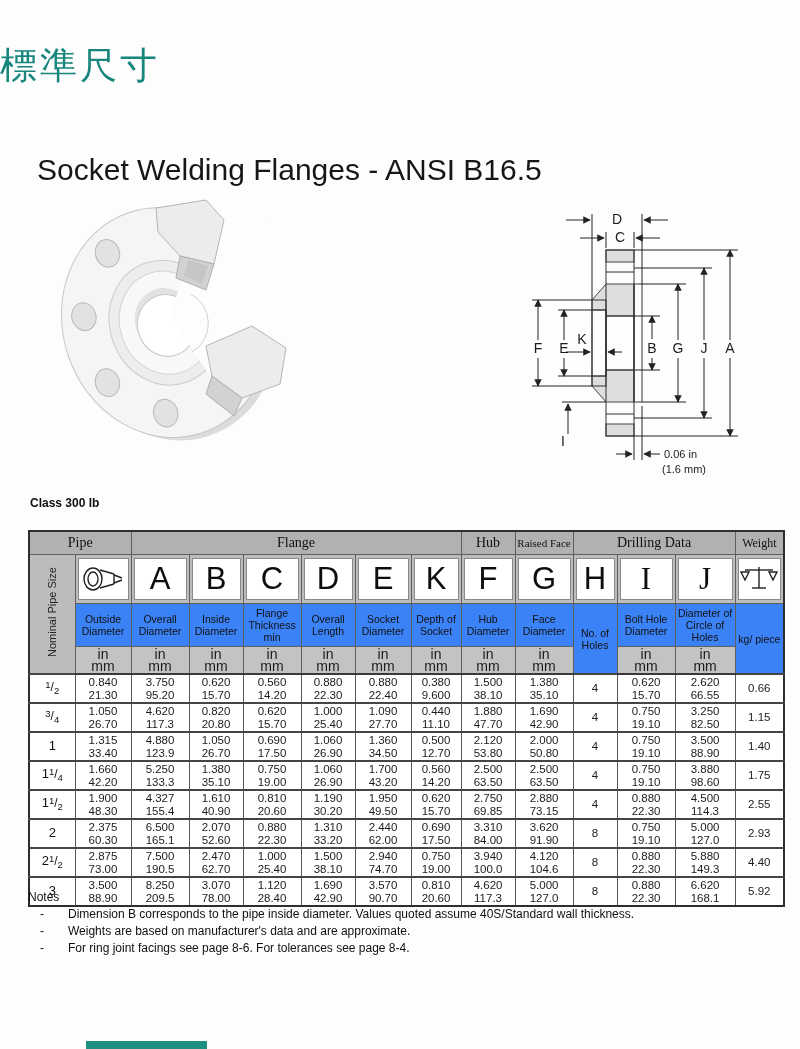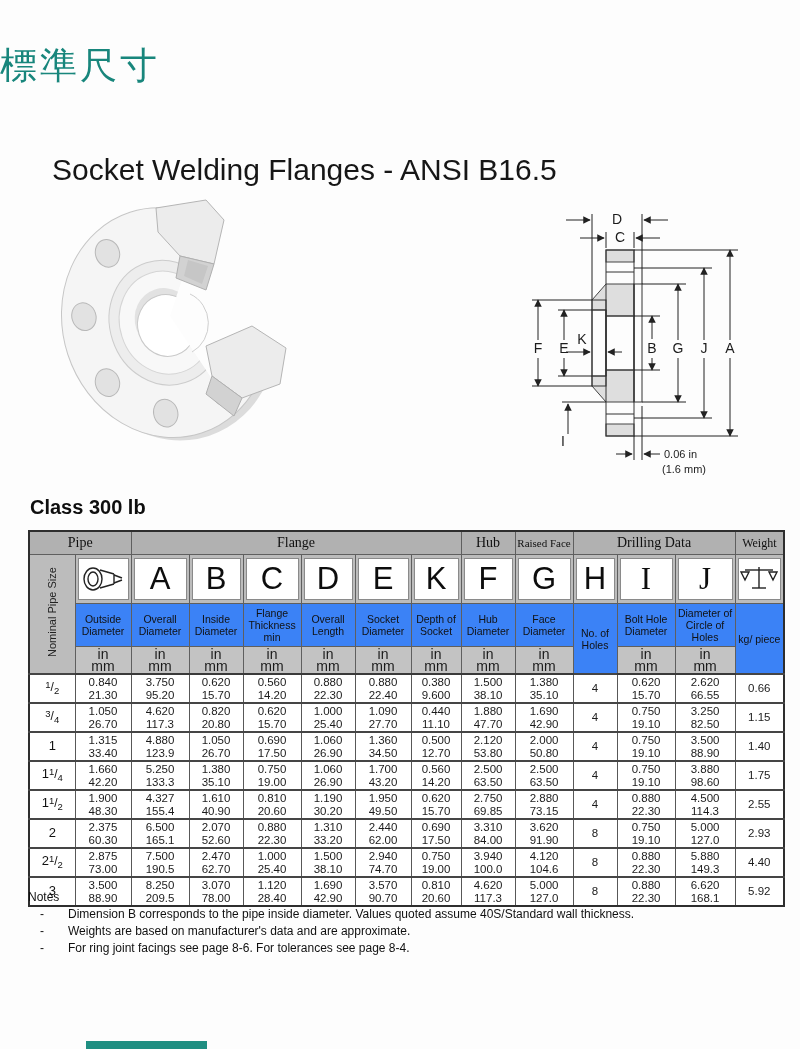--- a/index.html
+++ b/index.html
@@ -9,27 +9,27 @@
     font-family:"Liberation Sans","DejaVu Sans",sans-serif;
     color:#1a1a1a;
   }
   .title-cjk{
     position:absolute;top:41px;left:0;width:780px;
     font-family:"Liberation Serif","DejaVu Serif",serif;
     font-size:37px;font-weight:500;letter-spacing:3px;color:#18867c;
   }
   .main-heading{
     position:absolute;top:153px;left:37px;
-    font-size:30px;color:#161616;letter-spacing:0px;margin-left:15px;
+    font-size:30px;color:#161616;letter-spacing:0px;
   }
   .fig3d{position:absolute;left:38px;top:198px;width:265px;height:255px;}
   .figsec{position:absolute;left:518px;top:188px;width:275px;height:295px;}
   .class-label{
     position:absolute;left:30px;top:496px;
-    font-size:20px;font-weight:bold;color:#0e0e0e;
+    font-size:12px;font-weight:bold;color:#0e0e0e;
   }
   .tbl-wrap{position:absolute;left:28px;top:530px;}
   table{border-collapse:collapse;table-layout:fixed;width:755px;border:2px solid #2e2e2e;}
   td{border:1px solid #5f5f5f;text-align:center;vertical-align:middle;padding:0;overflow:hidden;}
   tr.grp td{background:#b1b1b1;height:22px;font-size:14px;color:#101010;font-family:Liberation Serif, serif;}
   tr.grp td.rf{font-size:11px;line-height:11px;}
   tr.grp td.wt{font-size:12px;}
   tr.letters td{background:#bcbcbc;height:48px;padding:0 2px;}
   .lbox{background:#ffffff;border:1px solid #8a8a8a;height:40px;line-height:40px;
         font-size:31px;color:#0d0d0d;overflow:hidden;}

